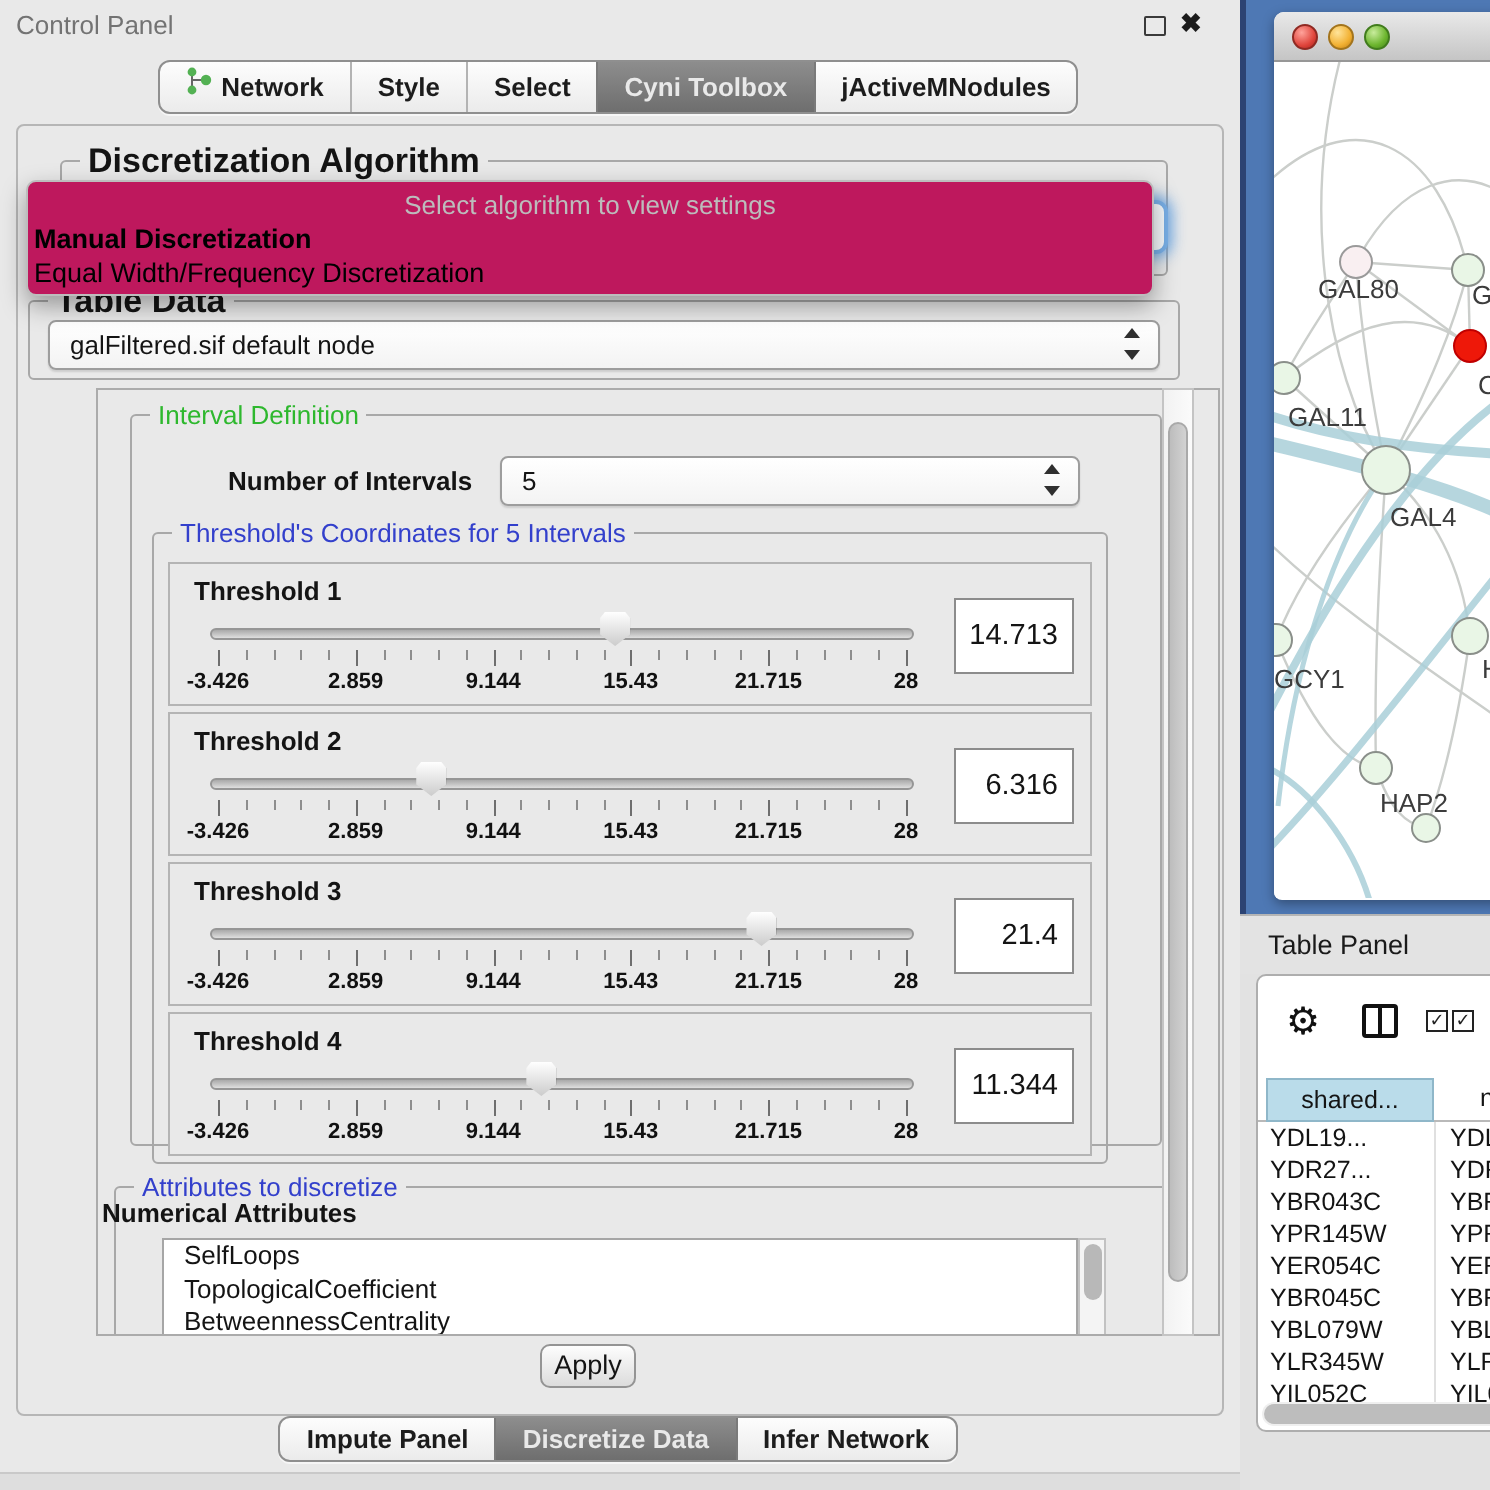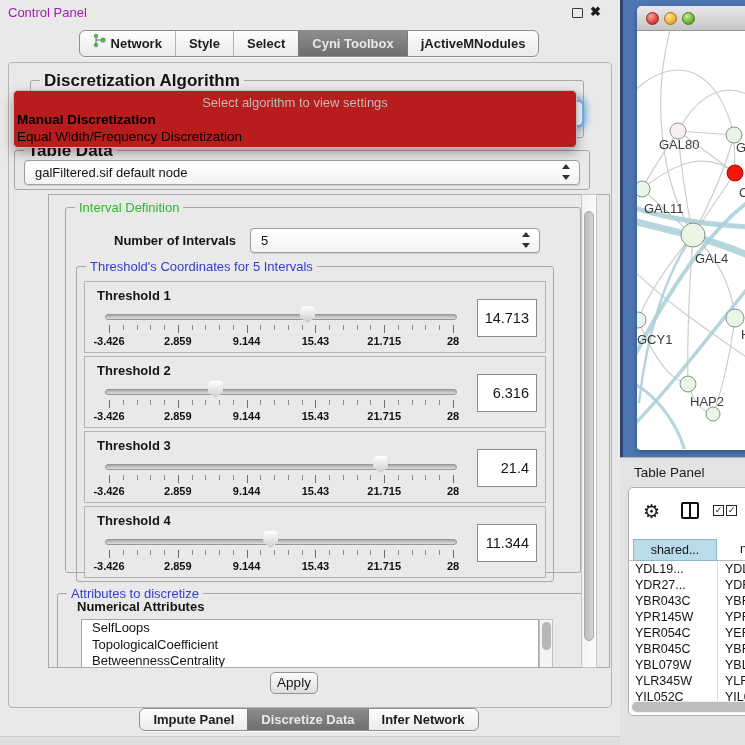--- a/index.html
+++ b/index.html
@@ -4,21 +4,21 @@
 <style>
   * { margin:0; padding:0; box-sizing:border-box; }
   html,body { width:745px; height:745px; overflow:hidden; background:#e9e9e9;
     font-family:"Liberation Sans", sans-serif; color:#141414; }
   .abs { position:absolute; }
   #stage { position:relative; width:745px; height:745px; }
 
   
   #control-panel { position:absolute; left:0; top:0; width:618px; height:745px; background:#e9e9e9; }
   .cp-titlebar { position:absolute; left:0; top:0; width:618px; height:24px; }
-  .cp-title { position:absolute; left:8px; top:5px; font-size:13px; color:#a21caf; }
+  .cp-title { position:absolute; left:8px; top:5px; font-size:13px; color:#737373; }
   .float-ico { position:absolute; left:572px; top:8px; width:11px; height:10px; border:1.5px solid #3a3a3a; border-radius:1px; }
   .close-ico { position:absolute; left:590px; top:4px; font-size:13px; font-weight:bold; color:#1b1b1b; }
 
   
   .seg-wrap { position:absolute; left:0; width:618px; display:flex; justify-content:center; }
   .seg-control { display:inline-flex; border:1px solid #8f8f8f; border-radius:6px; overflow:hidden;
     background:linear-gradient(#fdfdfd,#ebebeb); box-shadow:0 1px 0 rgba(255,255,255,.6); }
   .seg { padding:0 13px; line-height:25px; font-size:13px; font-weight:bold; color:#1c1c1c;
     border-left:1px solid #b3b3b3; display:flex; align-items:center; gap:5px; white-space:nowrap; }
   .seg:first-child { border-left:none; }
@@ -45,21 +45,21 @@
   .updown { position:absolute; right:9px; top:50%; width:8px; height:0; }
   .updown::before, .updown::after { content:""; position:absolute; left:0; border-left:4px solid transparent; border-right:4px solid transparent; }
   .updown::before { top:-9px; border-bottom:5px solid #2f2f2f; }
   .updown::after  { top:2px;  border-top:5px solid #2f2f2f; }
 
   
   #combo-stub { left:548px; top:100px; width:36px; height:27px; border:2px solid #79b0e8; border-radius:6px;
     background:#f6fafd; box-shadow:0 0 7px 2px rgba(92,160,230,.85); z-index:5; }
 
   
-  #algo-popup { left:13px; top:90px; width:564px; height:58px; background:#b91c1c;
+  #algo-popup { left:13px; top:90px; width:564px; height:58px; background:#be185d;
     border:1px solid #bdbdbd; border-radius:5px; box-shadow:0 5px 12px rgba(0,0,0,.35); z-index:30; padding-top:3px; }
   .menu-placeholder { text-align:center; color:#bcbcbc; font-size:13px; line-height:17px; }
   .menu-item { font-size:13.5px; line-height:17px; padding-left:3px; color:#000; }
   .menu-item.bold { font-weight:bold; }
 
   #disc-group { left:30px; top:80px; width:554px; height:58px; z-index:1; }
   #tabledata-group { left:14px; top:150px; width:576px; height:40px; }
   #tabledata-combo { left:24px; top:160px; width:556px; height:25px; }
 
   .inner-panel { position:absolute; left:36px; top:194px; width:562px; height:474px;
@@ -86,21 +86,21 @@
     background:linear-gradient(#ffffff,#cccccc);
     clip-path:polygon(50% 100%, 0% 66%, 0% 18%, 16% 0%, 84% 0%, 100% 18%, 100% 66%);
     filter:drop-shadow(0 0 1px rgba(0,0,0,.6)); }
   .tick { position:absolute; top:43px; width:1px; height:5px; background:#8d8d8d; }
   .tick.major { height:8px; background:#6e6e6e; }
   .tickL { position:absolute; top:53px; transform:translateX(-50%); font-size:11px; font-weight:bold; color:#111; }
   .val { position:absolute; right:8px; top:17px; width:60px; height:38px; background:#fff;
     border:1px solid #8c8c8c; font-size:14.5px; line-height:36px; text-align:right; padding-right:7px; }
 
   #attr-group { left:8px; top:398px; width:540px; height:140px; }
-  .attr-list-title { position:absolute; left:28px; top:404px; font-size:13px; font-weight:bold; }
+  .attr-list-title { position:absolute; left:2px; top:404px; font-size:13px; font-weight:bold; }
   .attr-list { position:absolute; left:32px; top:424px; width:458px; height:60px; background:#fff;
     border:1px solid #a6a6a6; overflow:hidden; font-size:13px; }
   .attr-list .li { line-height:16.5px; padding-left:10px; }
   .list-scroll { position:absolute; left:490px; top:424px; width:14px; height:60px;
     background:#f4f4f4; border:1px solid #c2c2c2; }
   .list-thumb { position:absolute; left:1.5px; top:2px; width:9px; height:28px; border-radius:5px; background:#b8b8b8; }
 
   .apply-btn { position:absolute; left:270px; top:672px; width:48px; height:22px;
     background:linear-gradient(#fdfdfd,#dcdcdc); border:1px solid #949494; border-radius:5px;
     font-size:13.5px; text-align:center; line-height:20px; }

